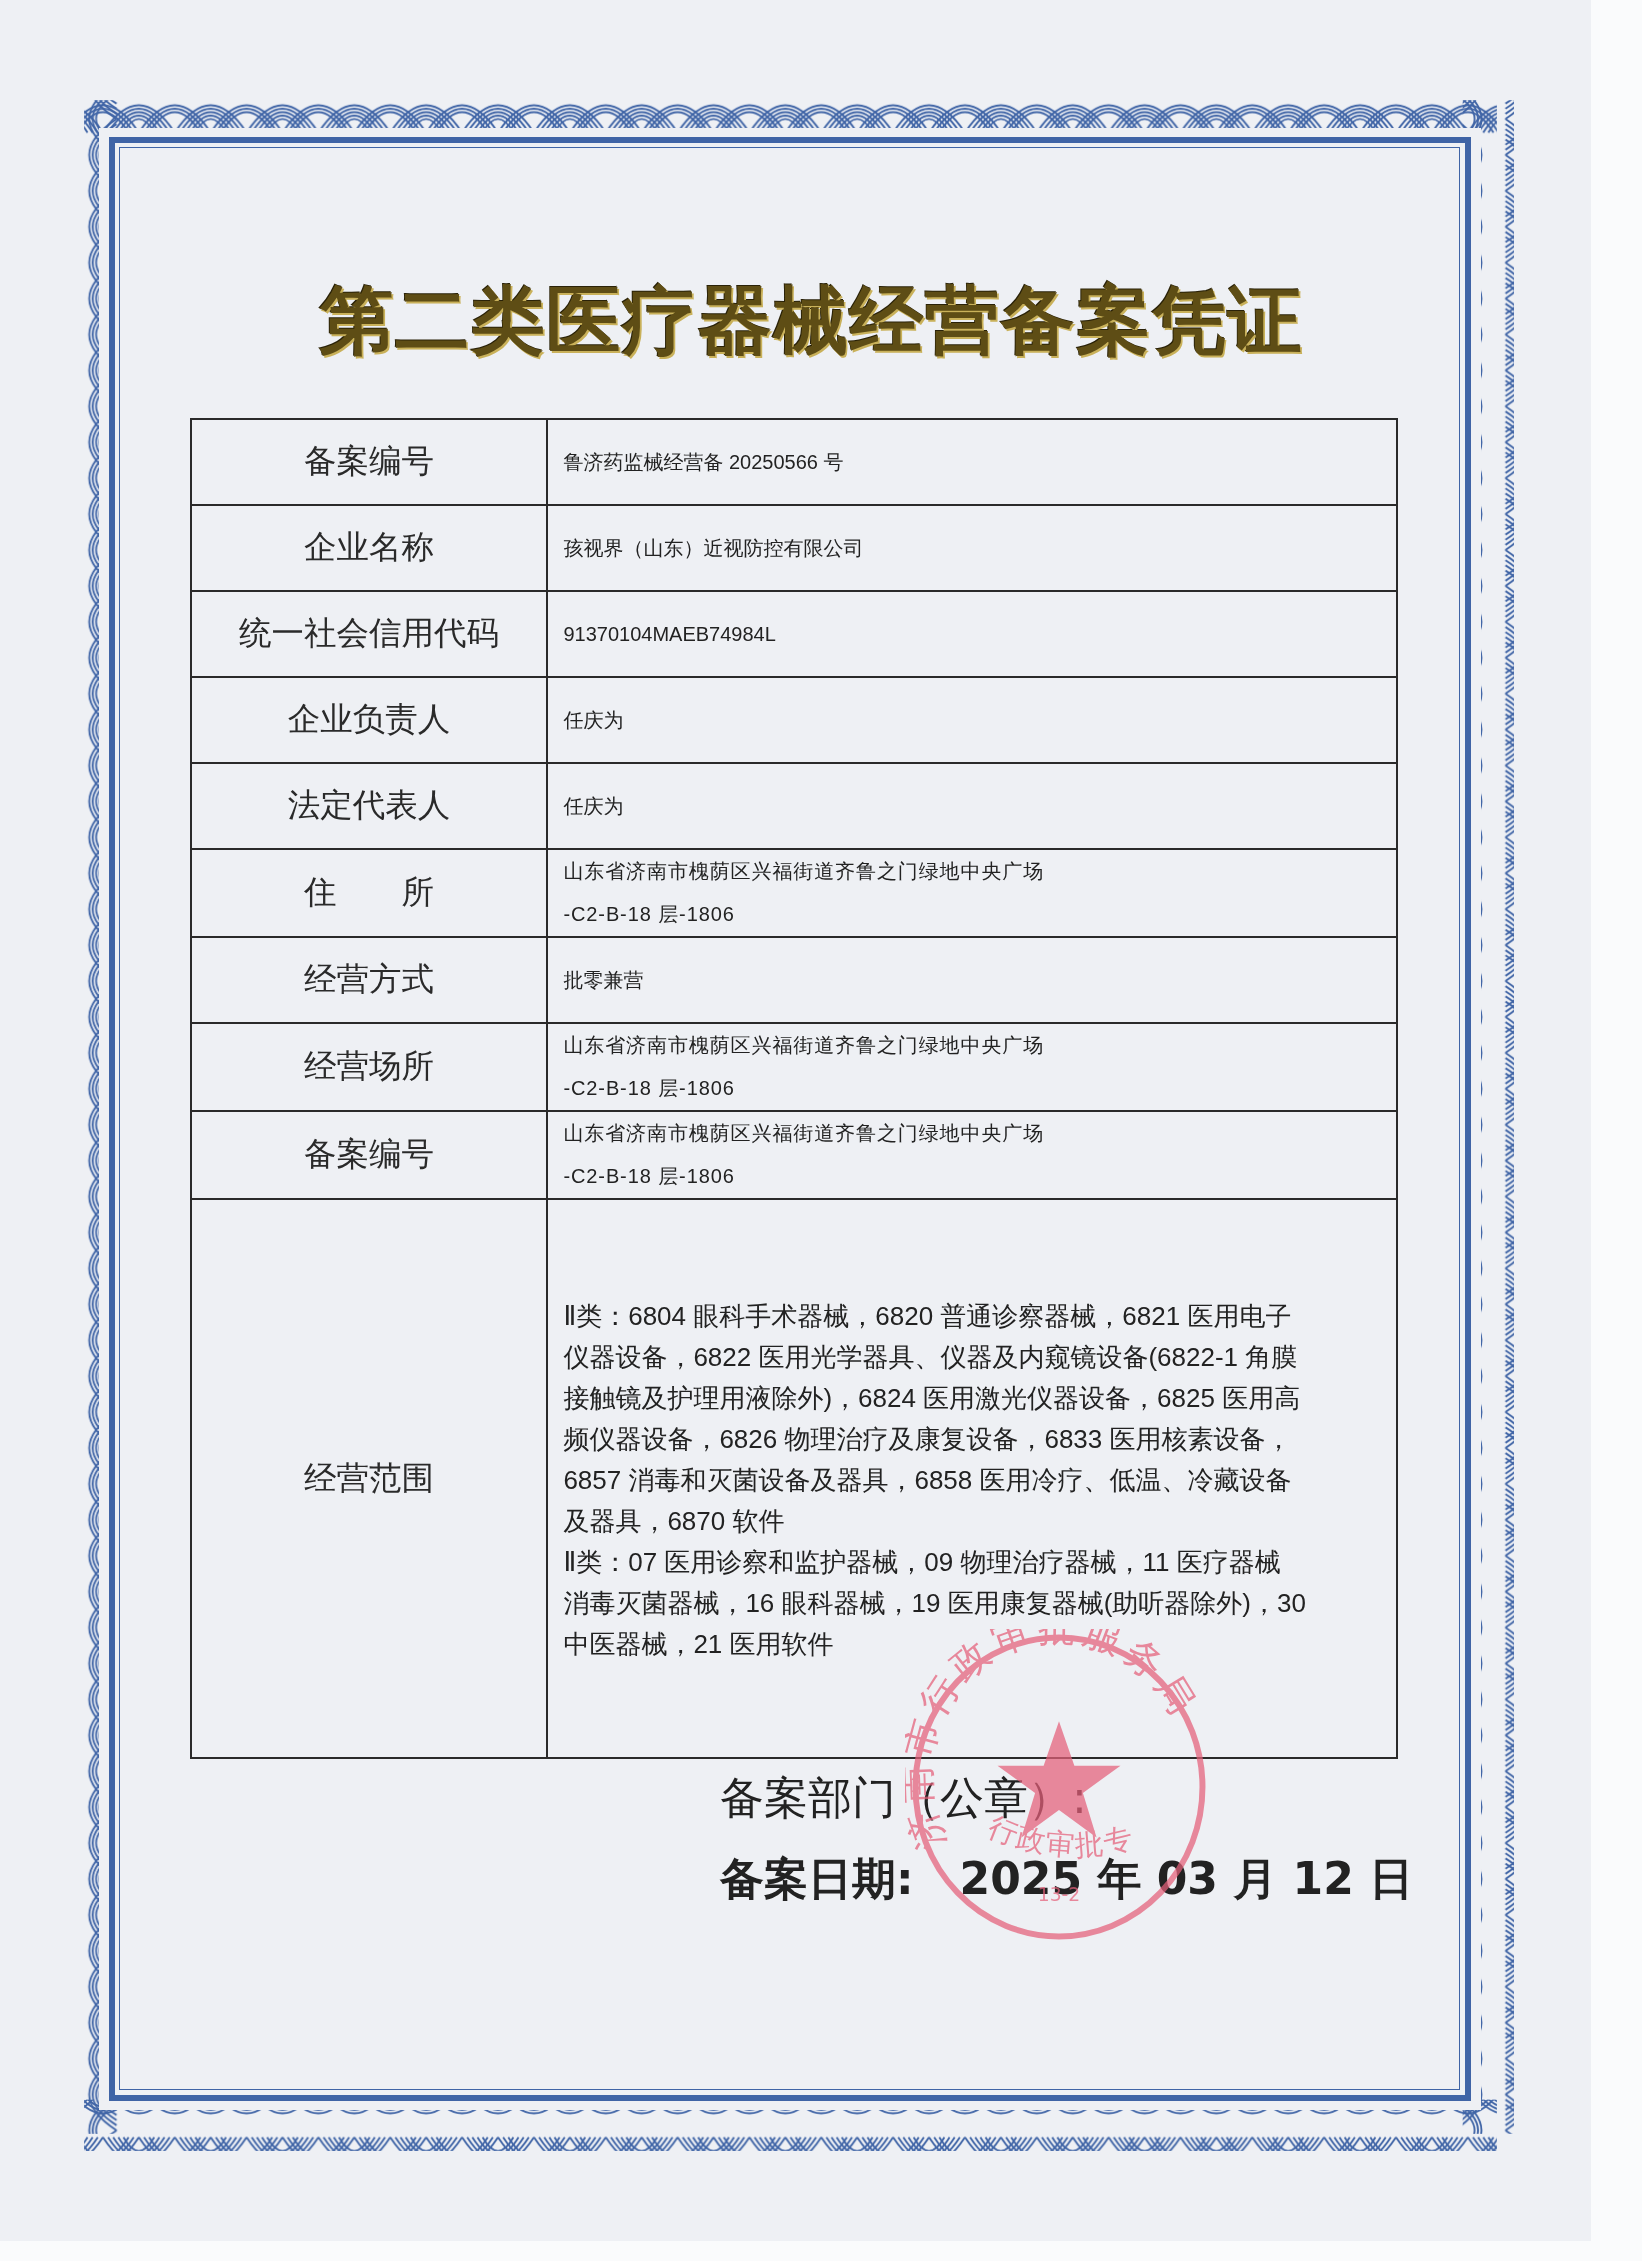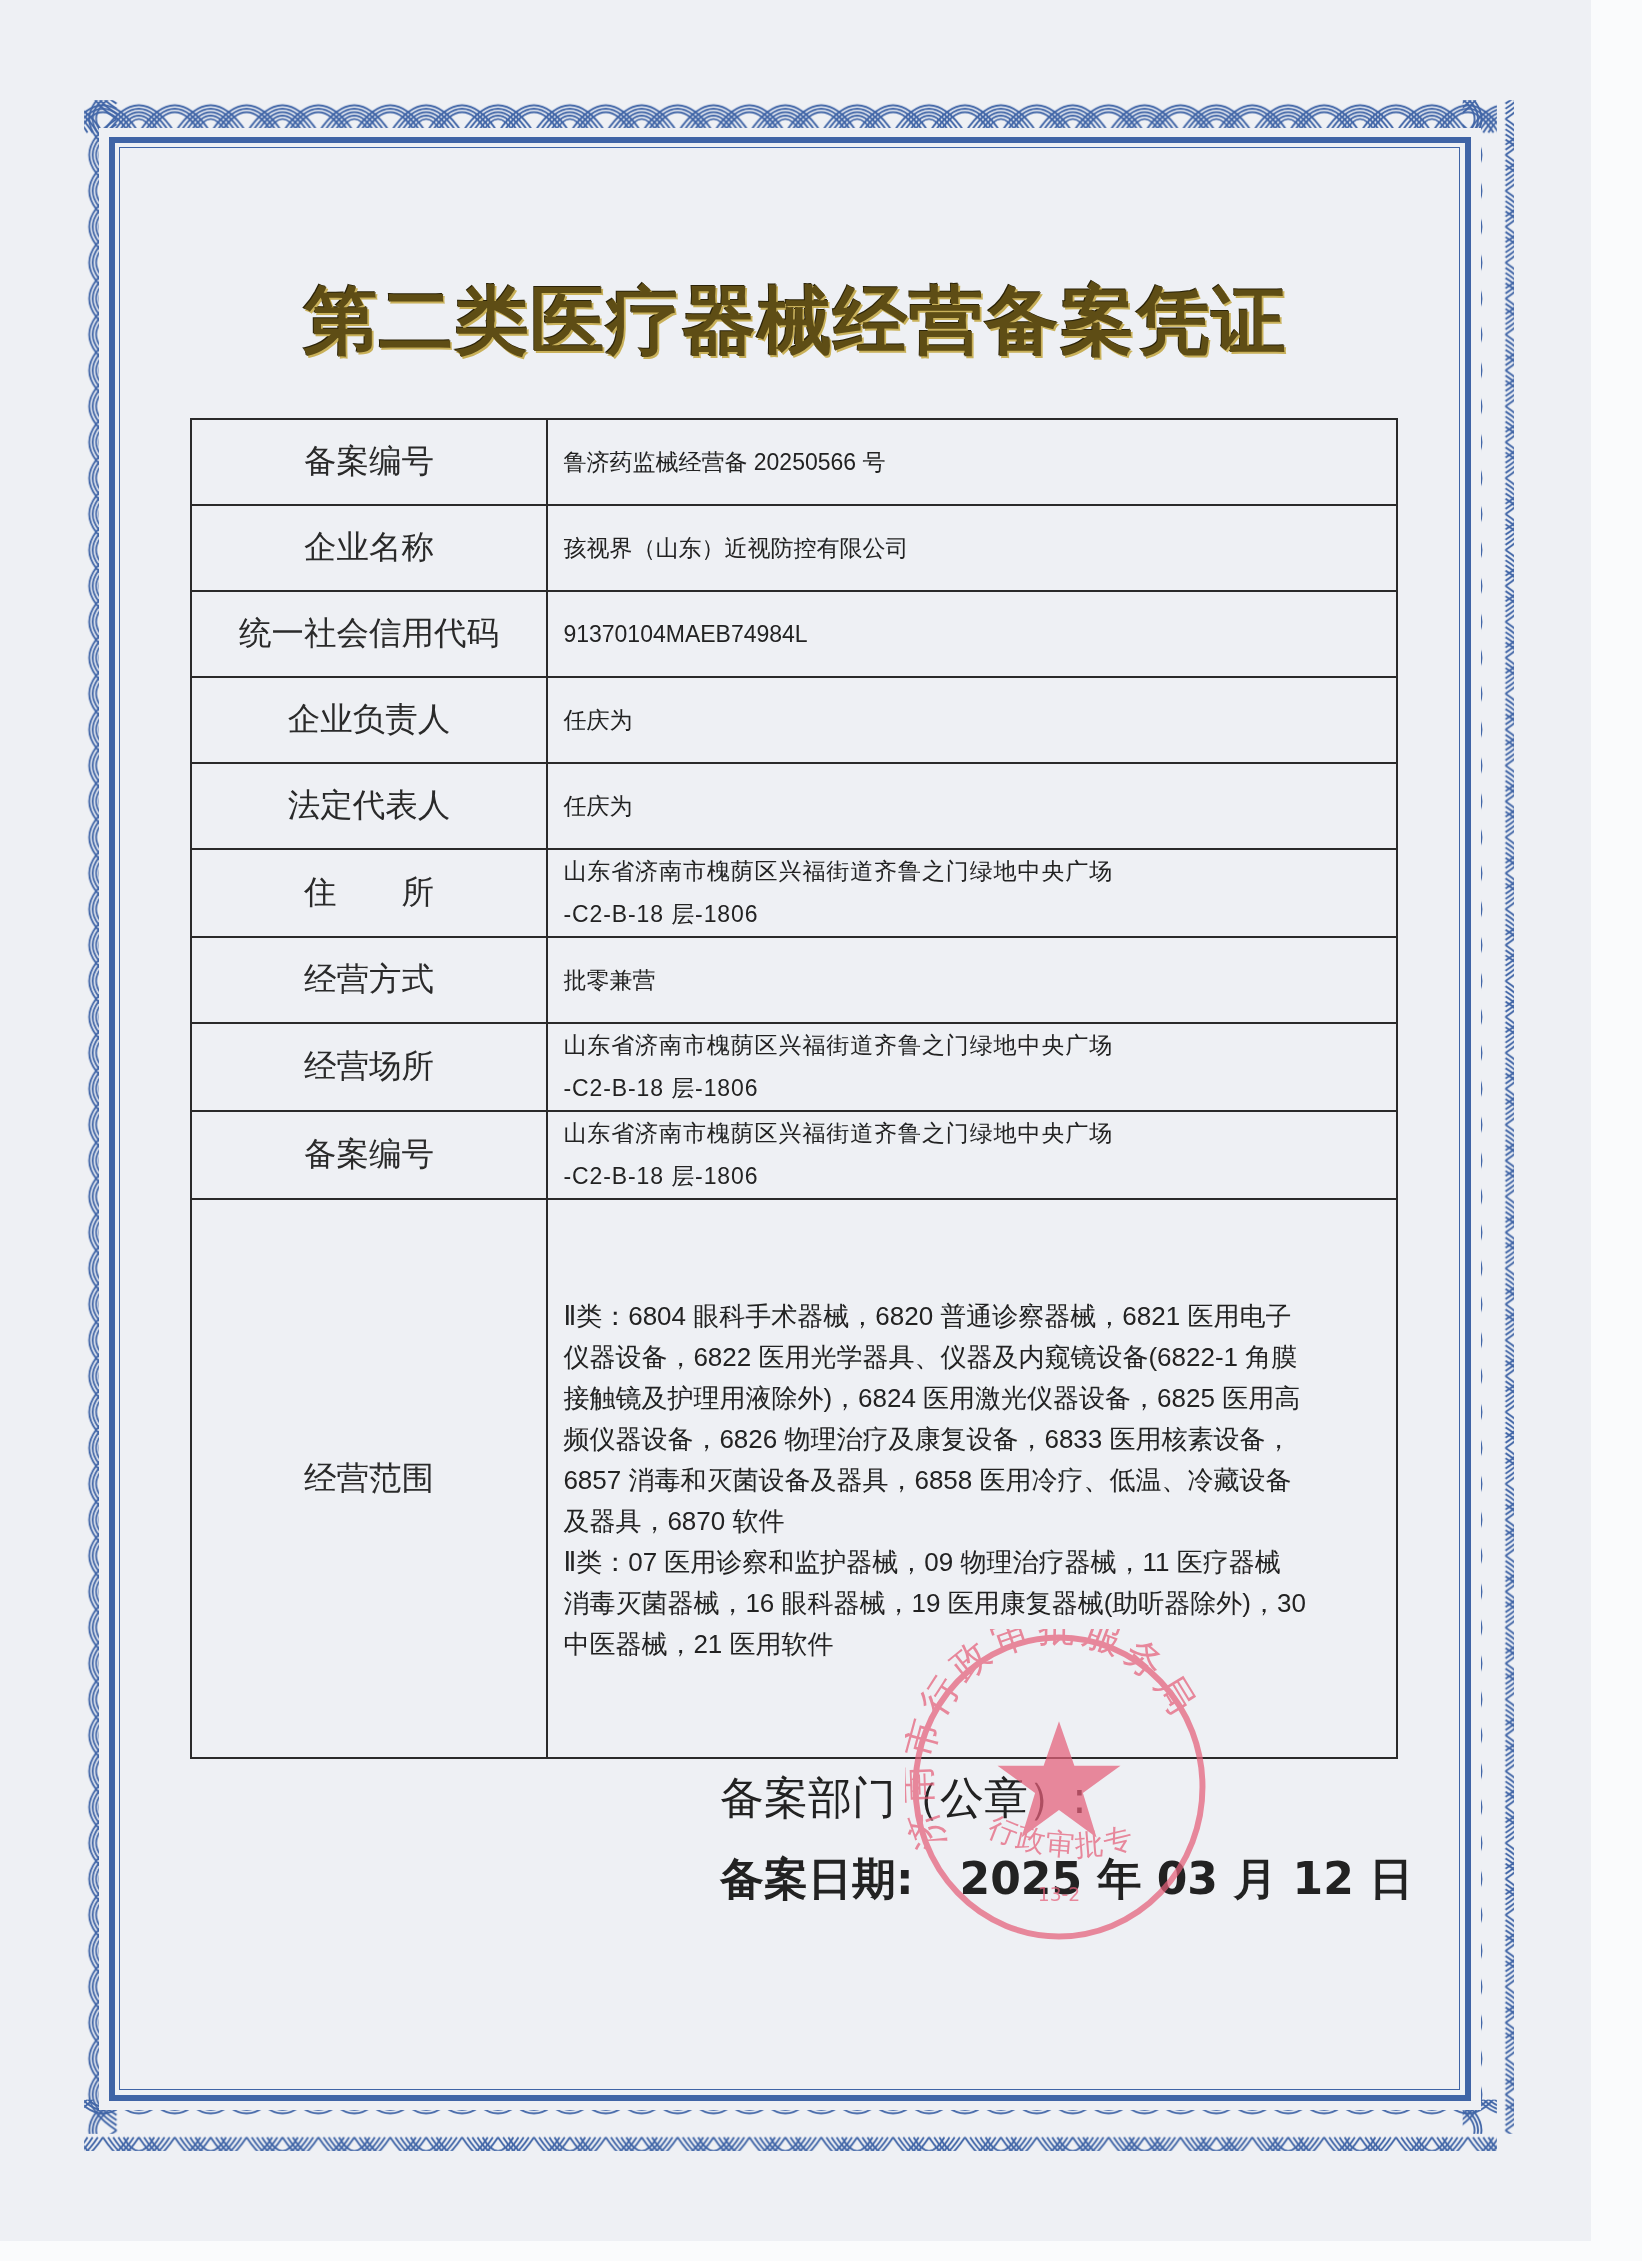--- a/index.html
+++ b/index.html
@@ -6,29 +6,29 @@
   body { width:1642px; height:2261px; position:relative; overflow:hidden; background:#fafbfc;
          font-family:"DejaVu Sans","Liberation Sans",sans-serif; color:#1e1e1e; }
   .paper { position:absolute; left:0; top:0; width:1591px; height:2241px; background:#eef0f4; }
   .guilloche { position:absolute; left:67px; top:83px; width:1447px; height:2068px; }
   .guilloche svg { position:absolute; left:0; top:0; }
   .inner-band { position:absolute; left:99px; top:128px; width:1382px; height:1982px; background:#eef0f4; }
   .thick-bar { position:absolute; left:109px; top:137px; width:1362px; height:1964px;
                border:6.8px solid #3f64a6; box-sizing:border-box; }
   .thin-line { position:absolute; left:119px; top:147px; width:1341px; height:1943px;
                border:1.7px solid #3f64a6; box-sizing:border-box; }
-  .title { position:absolute; left:0; width:1591px; top:272px; text-align:center;
+  .title { position:absolute; left:16px; width:1591px; top:272px; text-align:center;
            font-family:"DejaVu Serif","Liberation Serif",serif; font-weight:bold;
            font-size:74px; letter-spacing:1.7px; color:#5e4d15;
            text-shadow:1.7px 1.7px 0 #c9b15a, -0.9px -0.9px 0 #2a2208; }
   table.record { position:absolute; left:190px; top:418px; width:1208px; border-collapse:collapse; }
   table.record td { border:2.1px solid #2a2a2a; padding:0; vertical-align:middle; }
   td.label { width:354px; text-align:center; font-size:32.5px; color:#2a2a2a;
              font-family:"DejaVu Sans","Liberation Sans",sans-serif; }
-  td.value { padding-left:15.4px !important; padding-right:10.3px !important; font-size:23px; line-height:43px; color:#222;
+  td.value { padding-left:15.4px !important; padding-right:10.3px !important; font-size:20px; line-height:43px; color:#222;
              font-family:"Liberation Sans","DejaVu Sans",sans-serif; }
   tr.r { height:86px; }
   tr.scope { height:559px; }
   td.scope-val { vertical-align:top; padding-top:3.4px !important; font-size:26px; line-height:41px; }
   .addr { letter-spacing:0.9px;margin-left:21px; }
   .footer-line { position:absolute; left:720px; font-size:44px; color:#222;
                  font-family:"DejaVu Sans","Liberation Sans",sans-serif; white-space:pre; }
   .stamp { position:absolute; left:905px; top:1629px; width:308px; height:316px; opacity:0.72; pointer-events:none; }
 </style>
 </head>

